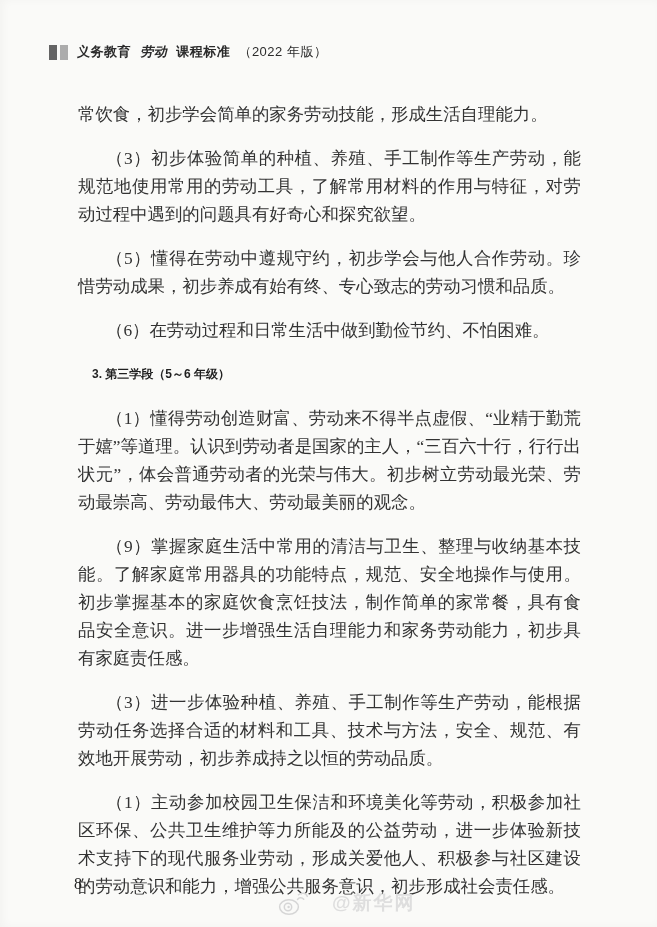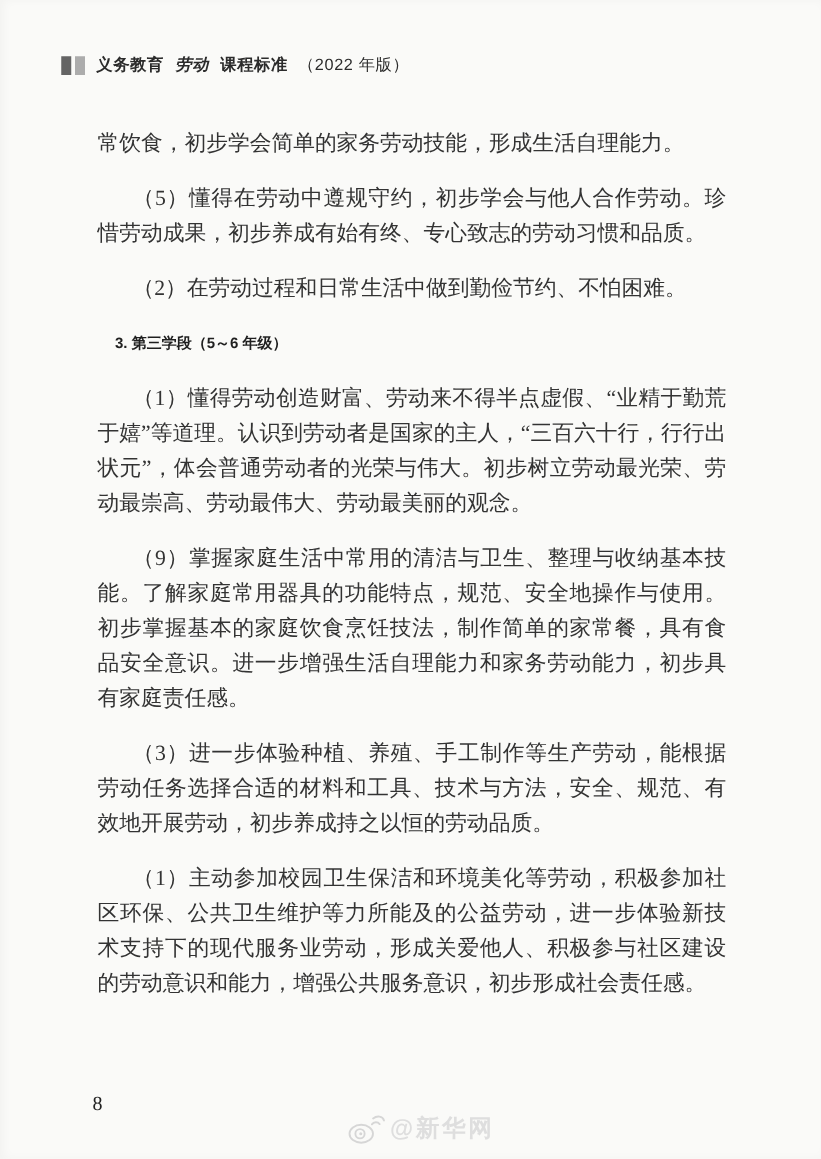--- a/index.html
+++ b/index.html
@@ -47,21 +47,21 @@
   }
 
   
   .page-number {
     position:absolute; left:74px; top:875px;
     font-size:16px; color:#222;
     font-family:"Liberation Serif","DejaVu Serif",serif;
   }
   .watermark {
     position:absolute; left:278px; top:889px;
-    display:flex; align-items:center; gap:4px;
+    display:flex; align-items:center; gap:24px;
     pointer-events:none;
   }
   .wm-text {
     font-family:"Liberation Sans","DejaVu Sans",sans-serif;
     font-size:19px; font-weight:bold; letter-spacing:2px;
     color:#dedede;
   }
 </style>
 </head>
 <body>
@@ -74,22 +74,23 @@
     <span class="header-title">
       <span class="ht-series">义务教育</span>
       <span class="ht-subject">劳动</span>
       <span class="ht-type">课程标准</span>
       <span class="ht-edition">（2022 年版）</span>
     </span>
   </header>
 
   <main class="doc-body">
     <p class="para no-indent">常饮食，初步学会简单的家务劳动技能，形成生活自理能力。</p>
+    <p class="para">（3）初步体验简单的种植、养殖、手工制作等生产劳动，能规范地使用常用的劳动工具，了解常用材料的作用与特征，对劳动过程中遇到的问题具有好奇心和探究欲望。</p>
     <p class="para">（5）懂得在劳动中遵规守约，初步学会与他人合作劳动。珍惜劳动成果，初步养成有始有终、专心致志的劳动习惯和品质。</p>
-    <p class="para">（2）在劳动过程和日常生活中做到勤俭节约、不怕困难。</p>
+    <p class="para">（6）在劳动过程和日常生活中做到勤俭节约、不怕困难。</p>
     <h3 class="section-heading">3. 第三学段（5～6 年级）</h3>
     <p class="para">（1）懂得劳动创造财富、劳动来不得半点虚假、“业精于勤荒于嬉”等道理。认识到劳动者是国家的主人，“三百六十行，行行出状元”，体会普通劳动者的光荣与伟大。初步树立劳动最光荣、劳动最崇高、劳动最伟大、劳动最美丽的观念。</p>
     <p class="para">（9）掌握家庭生活中常用的清洁与卫生、整理与收纳基本技能。了解家庭常用器具的功能特点，规范、安全地操作与使用。初步掌握基本的家庭饮食烹饪技法，制作简单的家常餐，具有食品安全意识。进一步增强生活自理能力和家务劳动能力，初步具有家庭责任感。</p>
     <p class="para">（3）进一步体验种植、养殖、手工制作等生产劳动，能根据劳动任务选择合适的材料和工具、技术与方法，安全、规范、有效地开展劳动，初步养成持之以恒的劳动品质。</p>
     <p class="para">（1）主动参加校园卫生保洁和环境美化等劳动，积极参加社区环保、公共卫生维护等力所能及的公益劳动，进一步体验新技术支持下的现代服务业劳动，形成关爱他人、积极参与社区建设的劳动意识和能力，增强公共服务意识，初步形成社会责任感。</p>
   </main>
 
   <span class="page-number">8</span>
 
   <div class="watermark">

